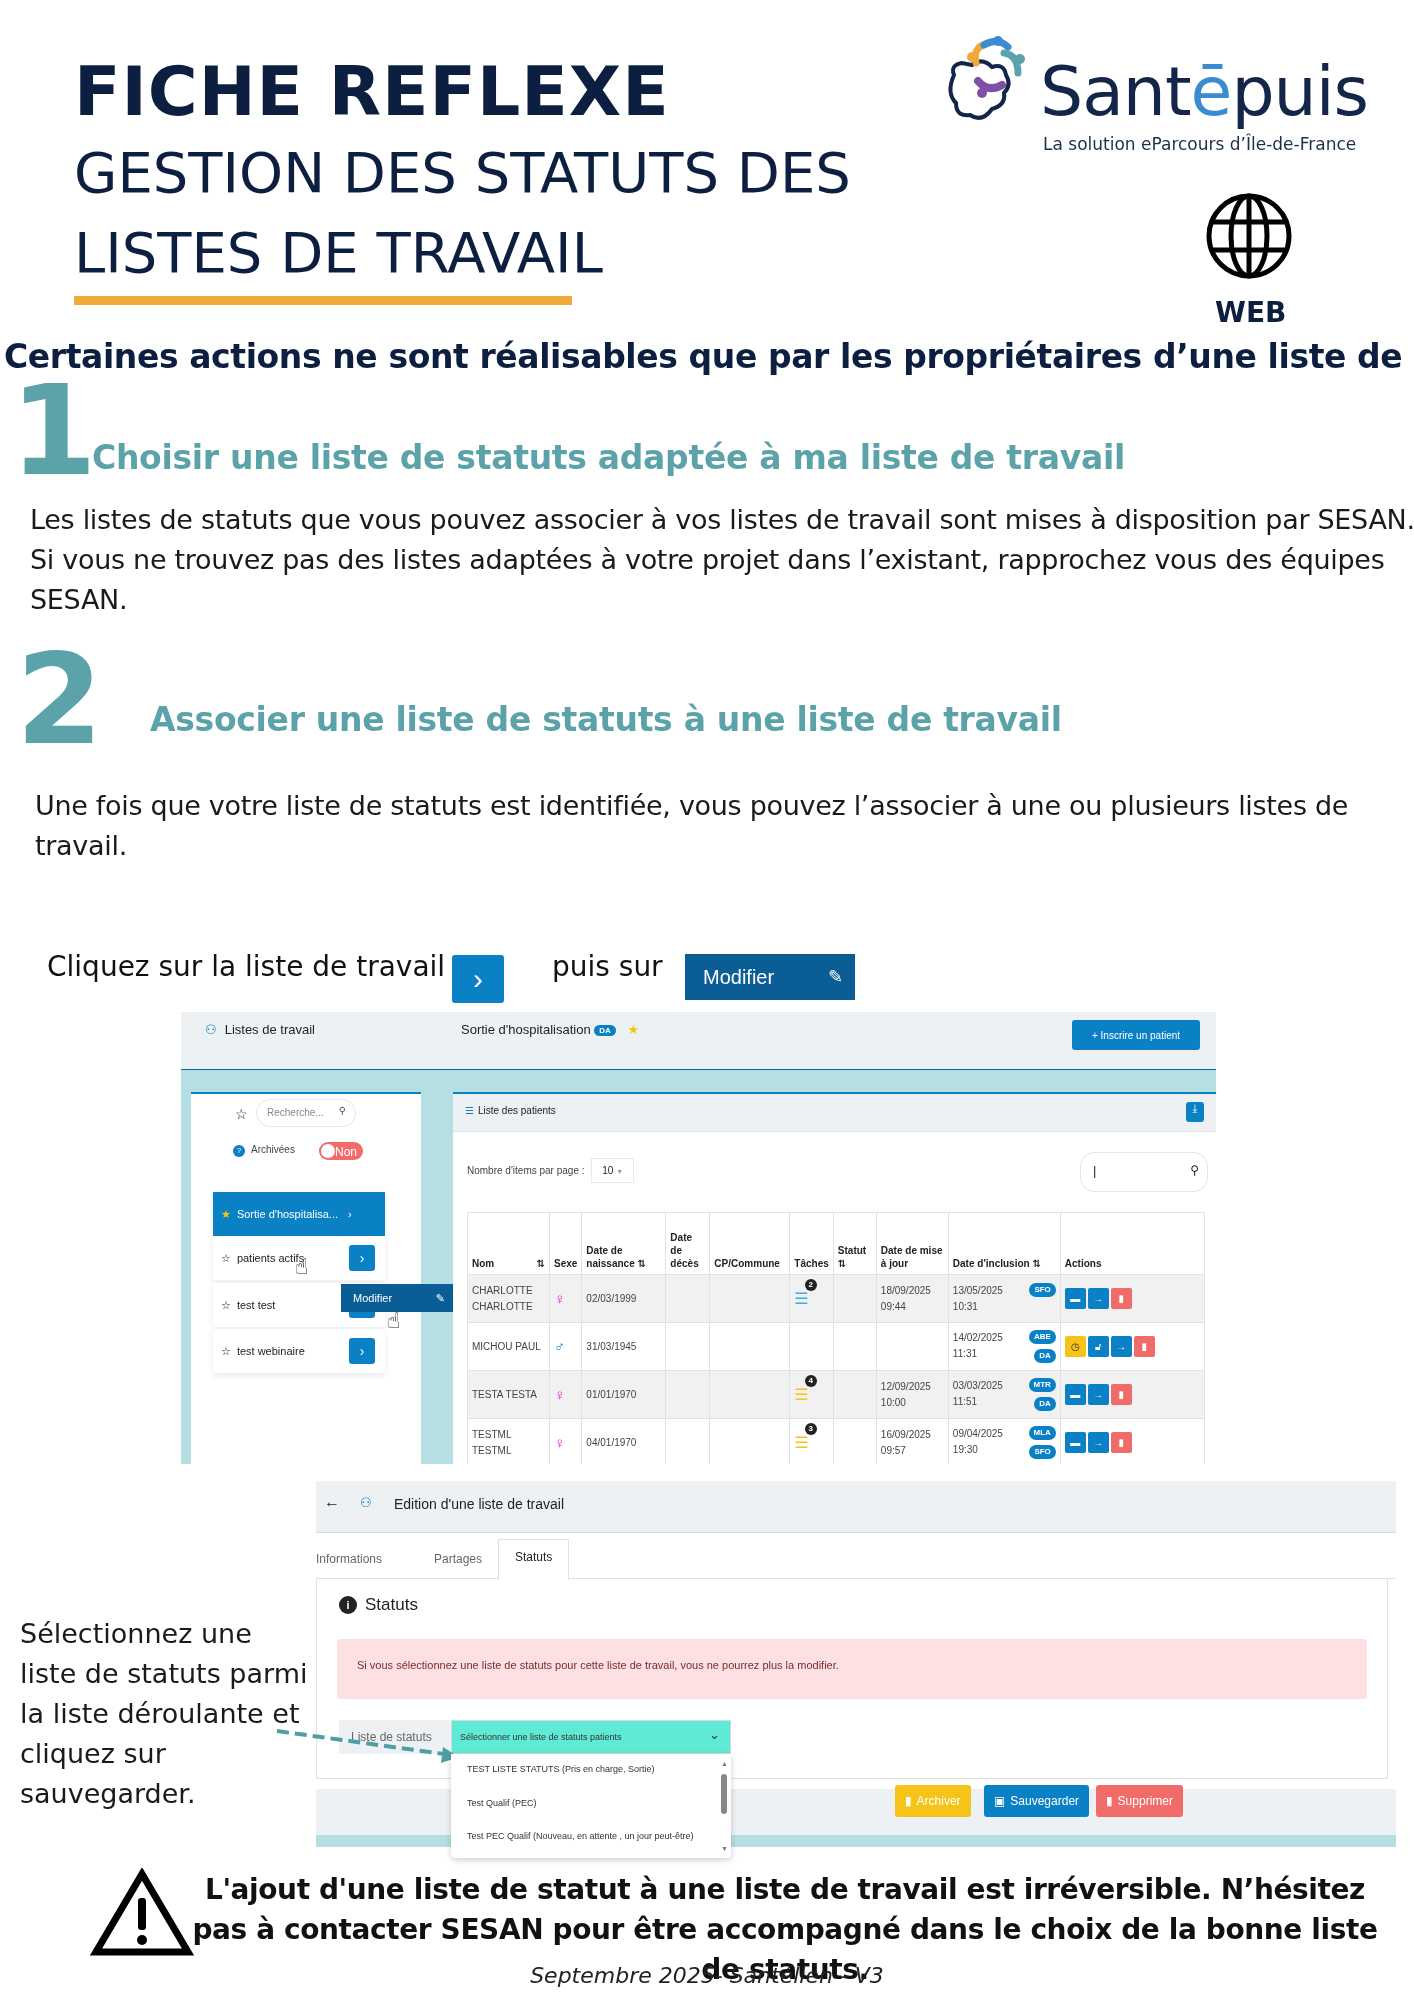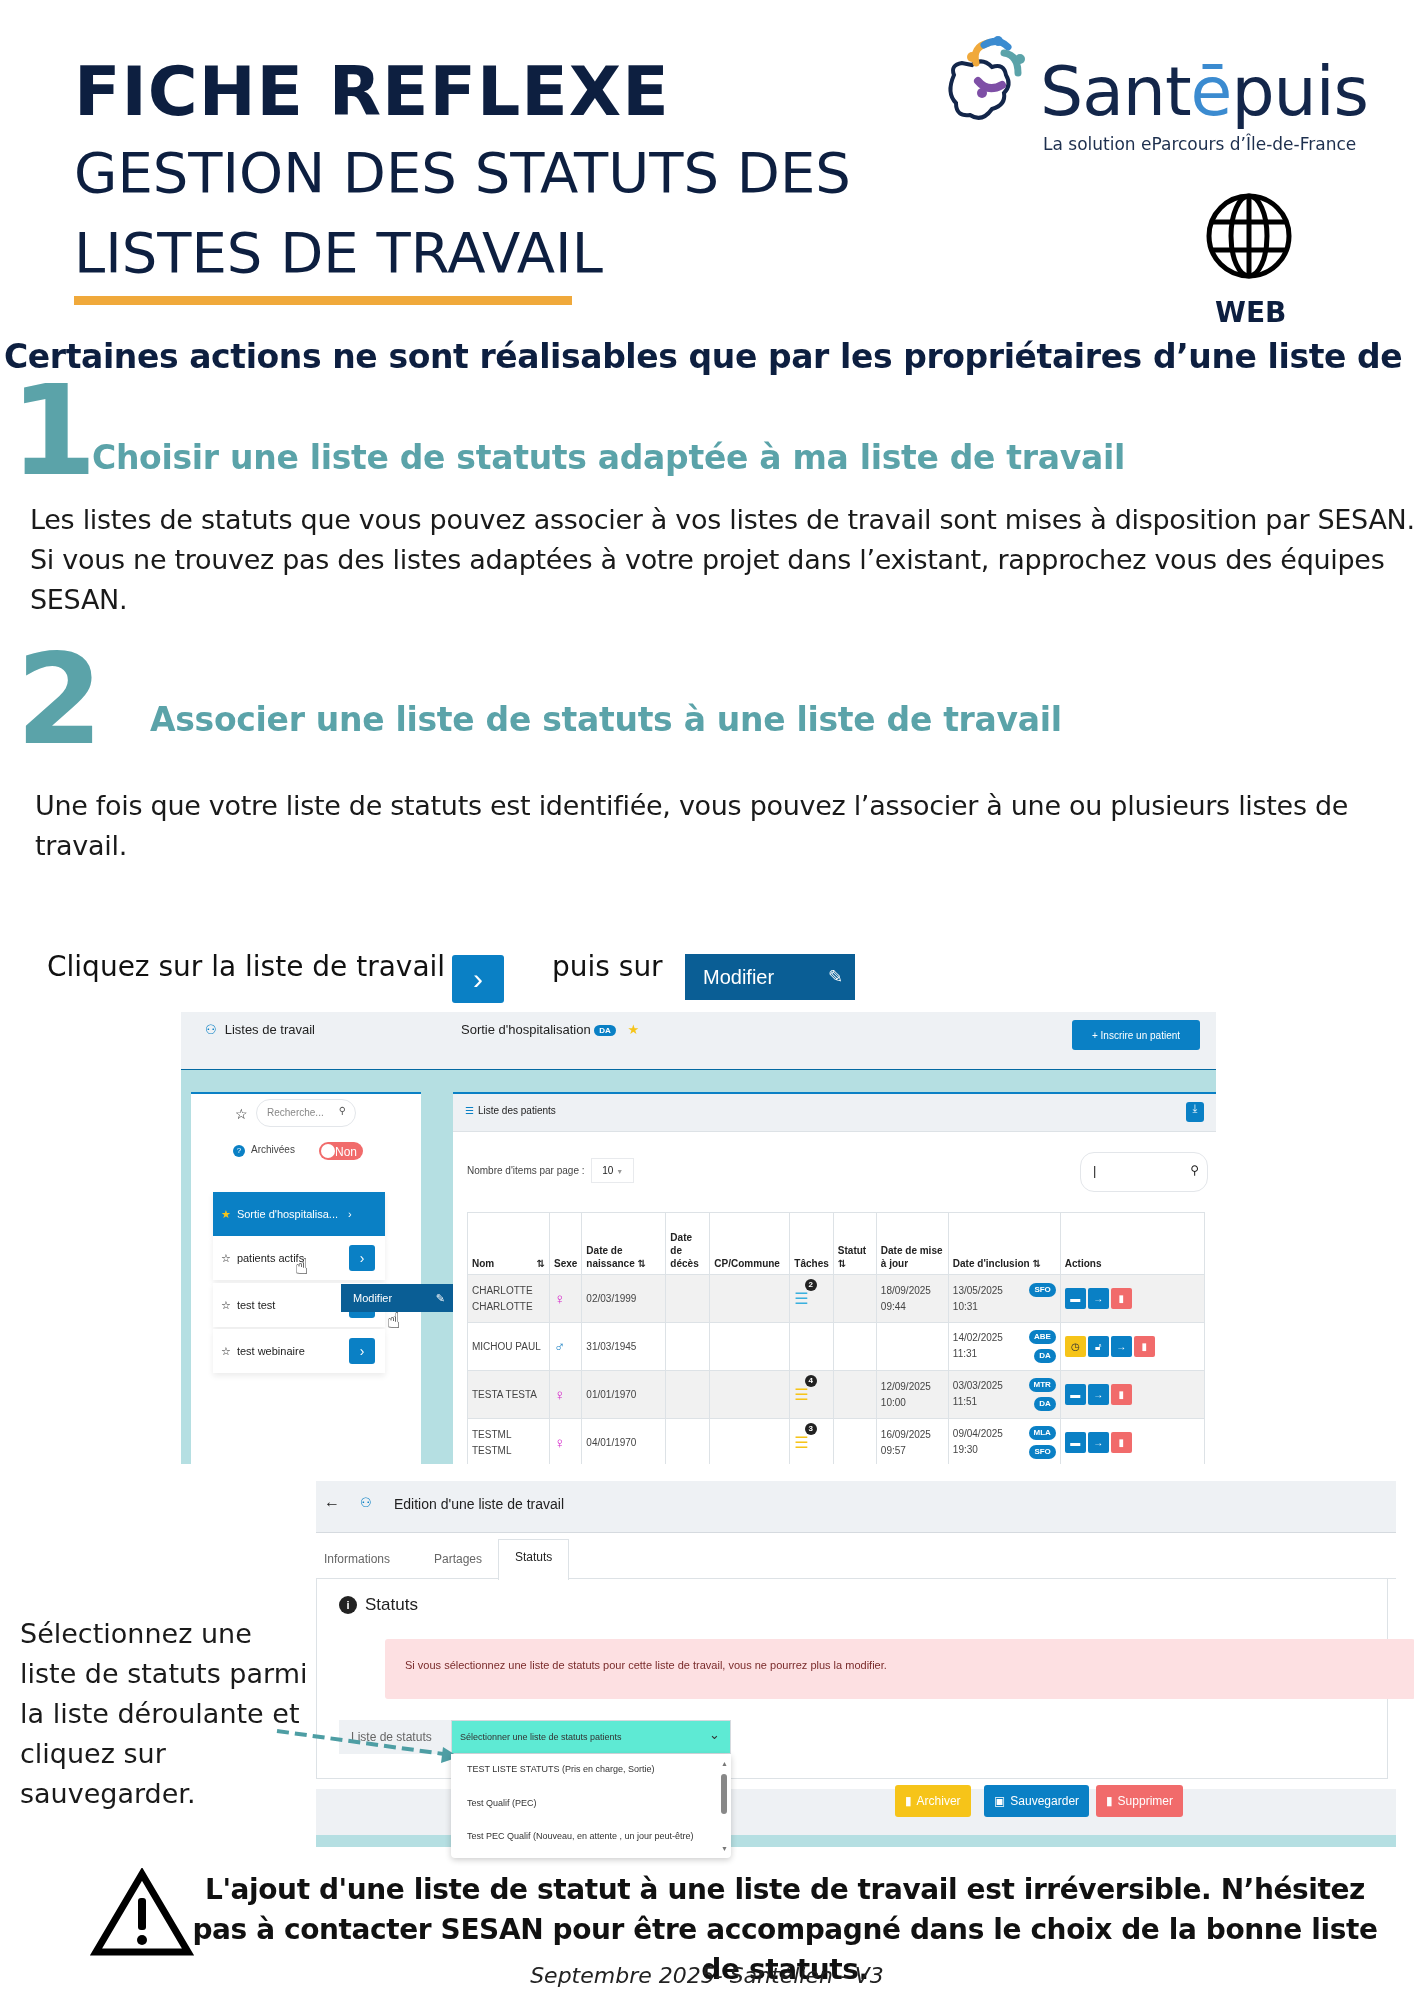--- a/index.html
+++ b/index.html
@@ -59,21 +59,21 @@
   .task { position:relative; display:inline-block; font-size:16px; }
   .task .n { position:absolute; right:-8px; top:-7px; background:#222; color:#fff; font-size:8px; border-radius:50%; width:12px; height:12px; line-height:12px; text-align:center; font-weight:bold; }
 
   
   .shot2 { left: 316px; top: 1481px; width: 1080px; height: 372px; background: #fff; overflow: visible; }
   .s2-top { position:absolute; left:0; top:0; width:100%; height:52px; background:#eef1f4; border-bottom:1px solid #d5dadf; }
   .s2-tabs { position:absolute; left:0; top:58px; width:100%; height:40px; border-bottom:1px solid #dde2e6; }
   .s2-tab { position:absolute; top:8px; font-size:12px; color:#666; }
   .s2-tab.active { top:0; height:41px; background:#fff; border:1px solid #dde2e6; border-bottom:none; padding:10px 16px 0; color:#222; }
   .s2-body { position:absolute; left:0; top:98px; width:1072px; height:200px; border:1px solid #dde2e6; border-top:none; }
-  .alert { position:absolute; left:20px; top:60px; width:1030px; height:60px; background:#fde0e2; border-radius:3px; font-size:11px; color:#7a2b2b; padding: 20px 20px; margin-left: 48px; }
+  .alert { position:absolute; left:20px; top:60px; width:1030px; height:60px; background:#fde0e2; border-radius:3px; font-size:11px; color:#7a2b2b; padding: 20px 20px; }
   .sel-label { position:absolute; left:22px; top:141px; width:112px; height:34px; background:#eef1f4; font-size:12px; color:#666; display:flex; align-items:center; padding-left:12px; }
   .sel-box { position:absolute; left:134px; top:141px; width:280px; height:34px; border:1px solid #d5dadf; background:#5eead4; font-size:9px; color:#333; display:flex; align-items:center; padding-left:8px; }
   .sel-box .chev { position:absolute; right:10px; top:6px; font-size:13px; color:#333; }
   .dropdown { position:absolute; left:134px; top:175px; width:280px; height:104px; background:#fff; box-shadow:0 2px 6px rgba(0,0,0,0.2); border-radius:0 0 4px 4px; font-size:9px; color:#333; z-index:3; }
   .dropdown .opt { position:absolute; left:16px; }
   .dd-scroll { position:absolute; right:4px; top:6px; width:6px; height:92px; }
   .s2-foot { position:absolute; left:0; top:308px; width:100%; height:46px; background:#eef1f4; }
   .s2-teal { position:absolute; left:0; top:354px; width:100%; height:12px; background:#b5dfe2; }
   .fbtn { position:absolute; top:304px; height:32px; border-radius:3px; font-size:12px; color:#fff; display:flex; align-items:center; padding:0 10px; gap:5px; }
 
@@ -263,21 +263,21 @@
   </div>
 </div>
 
 <div class="abs shot2">
   <div class="s2-top">
     <span style="position:absolute;left:8px;top:12px;font-size:16px;color:#222;">←</span>
     <span style="position:absolute;left:44px;top:14px;font-size:13px;color:#0a80c5;font-weight:bold;">⚇</span>
     <span style="position:absolute;left:78px;top:15px;font-size:14px;color:#222;">Edition d'une liste de travail</span>
   </div>
   <div class="s2-tabs">
-    <span class="s2-tab" style="left:8px;top:13px;">Informations</span>
+    <span class="s2-tab" style="left:0;top:13px;">Informations</span>
     <span class="s2-tab" style="left:118px;top:13px;">Partages</span>
     <span class="s2-tab active" style="left:182px;">Statuts</span>
   </div>
   <div class="s2-body">
     <div style="position:absolute;left:22px;top:16px;font-size:17px;color:#222;display:flex;align-items:center;gap:8px;">
       <span style="display:inline-block;width:18px;height:18px;border-radius:50%;background:#222;color:#fff;font-size:11px;text-align:center;line-height:18px;font-weight:bold;">i</span>
       <span>Statuts</span>
     </div>
     <div class="alert">Si vous sélectionnez une liste de statuts pour cette liste de travail, vous ne pourrez plus la modifier.</div>
     <div class="sel-label">Liste de statuts</div>

